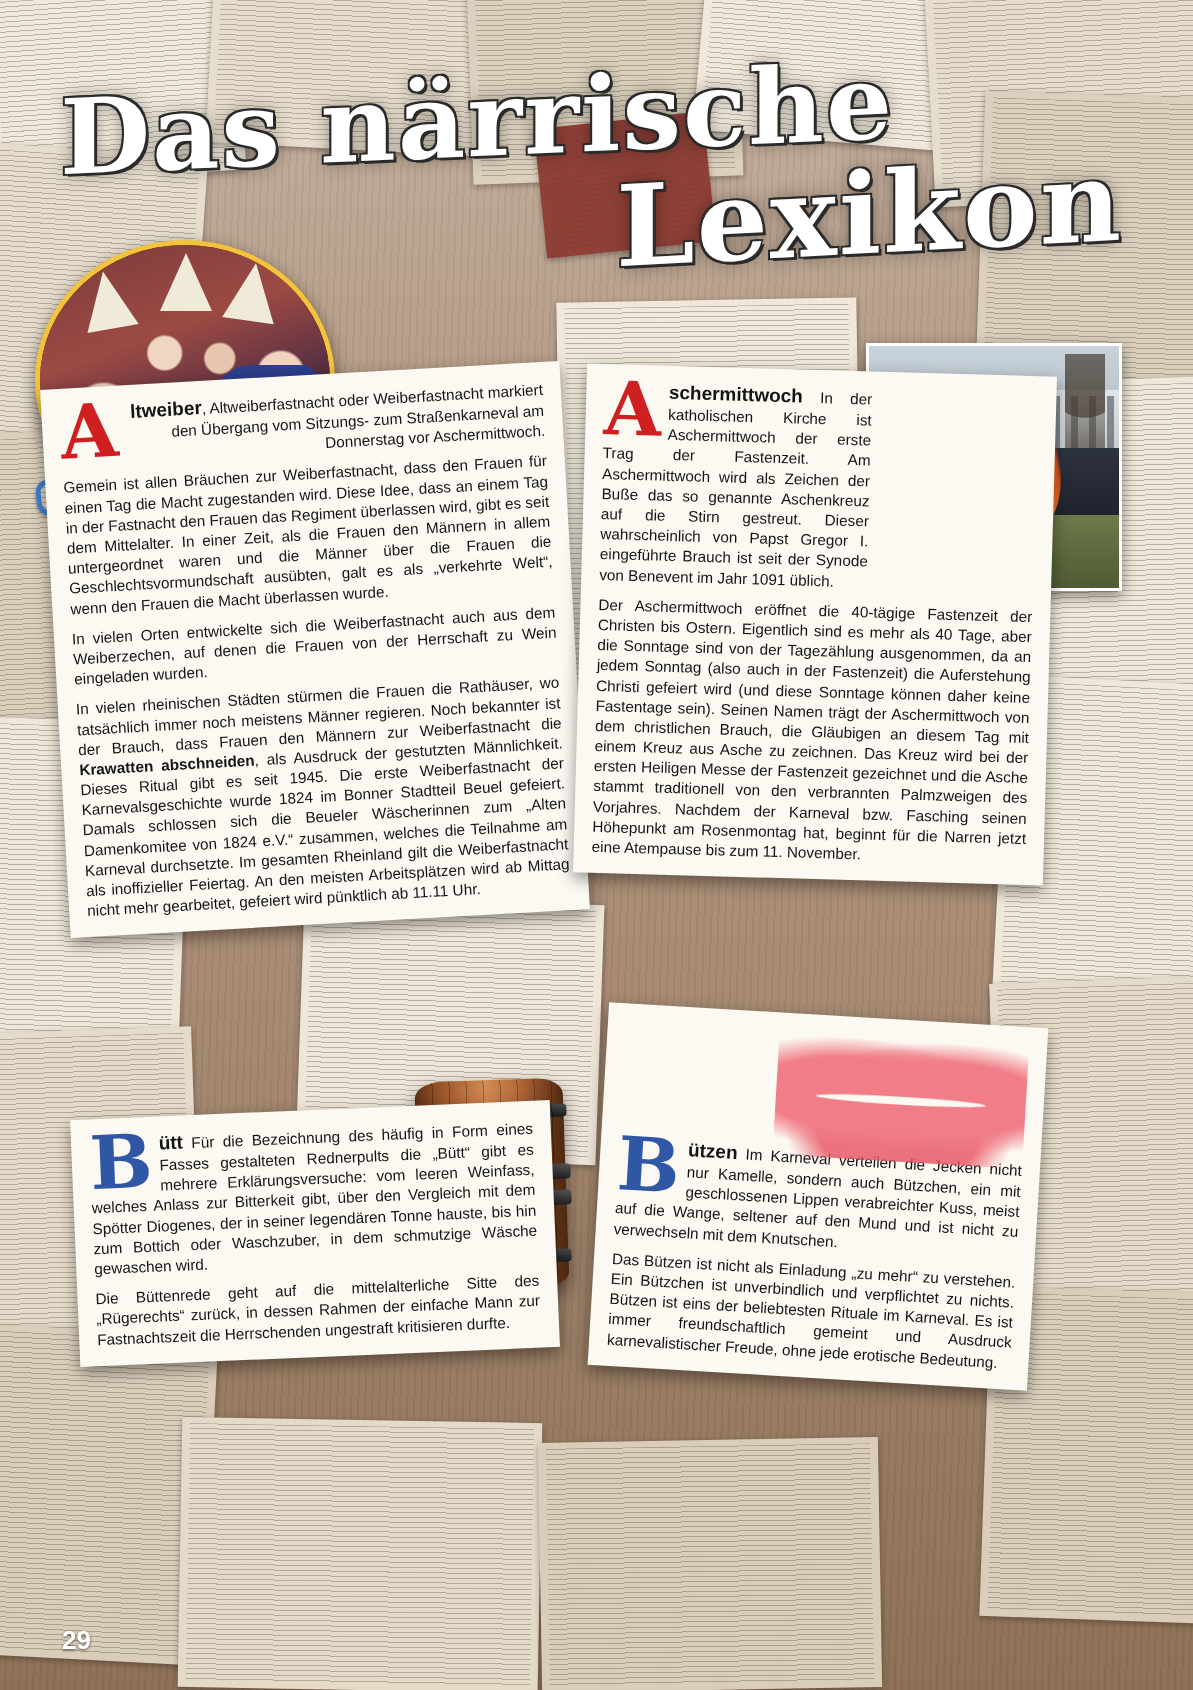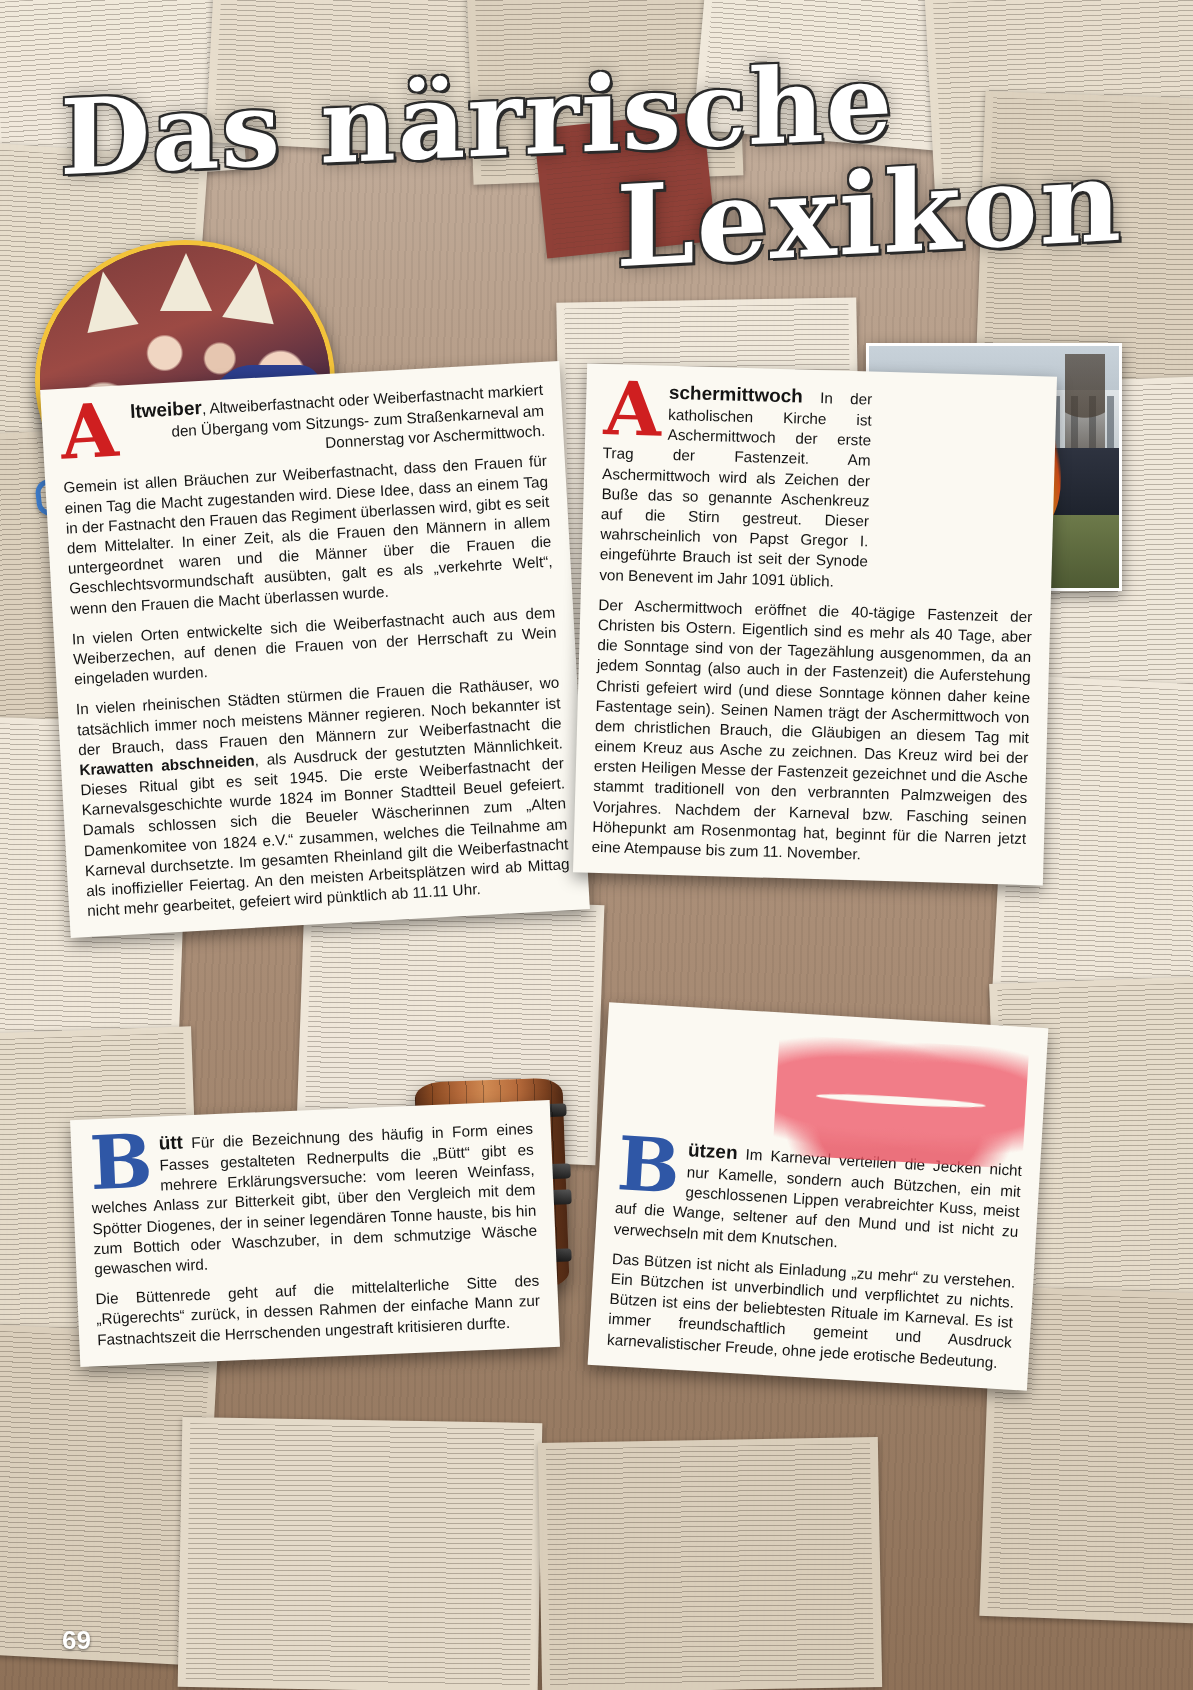--- a/index.html
+++ b/index.html
@@ -429,15 +429,15 @@
     <div class="lips"></div>
     <div class="inner" style="padding-top:130px;">
       <p>
         <span class="dropcap blue">B</span><span class="headword">ützen</span>
         <span>Im Karneval verteilen die Jecken nicht nur Kamelle, sondern auch Bützchen, ein mit geschlossenen Lippen verabreichter Kuss, meist auf die Wange, seltener auf den Mund und ist nicht zu verwechseln mit dem Knutschen.</span>
       </p>
       <p>Das Bützen ist nicht als Einladung „zu mehr“ zu verstehen. Ein Bützchen ist unverbindlich und verpflichtet zu nichts. Bützen ist eins der beliebtesten Rituale im Karneval. Es ist immer freundschaftlich gemeint und Ausdruck karnevalistischer Freude, ohne jede erotische Bedeutung.</p>
     </div>
   </div>
 
-  <div class="pageno">69</div>
+  <div class="pageno">29</div>
 
 </div>
 
 </body></html>

